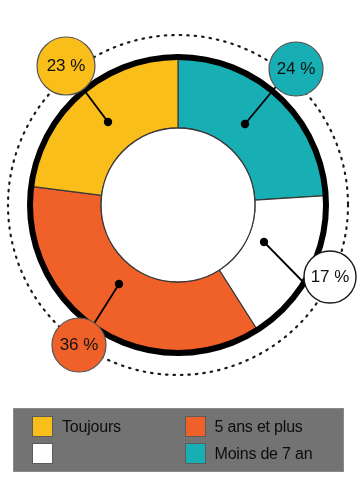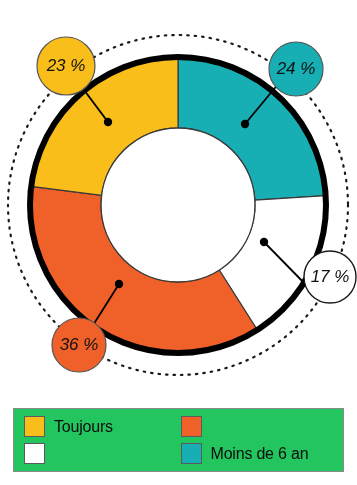--- a/index.html
+++ b/index.html
@@ -13,46 +13,45 @@
     font-family: "Liberation Sans", sans-serif;
     position: relative;
     overflow: hidden;
   }
   #chart-area {
     position: absolute;
     left: 0;
     top: 0;
     width: 357px;
     height: 400px;
-    font-style: italic;
   }
   #chart-svg {
     display: block;
   }
   .bubble-text {
     font-family: "Liberation Sans", sans-serif;
     font-size: 17px;
     fill: #111111;
     text-anchor: middle;
     dominant-baseline: middle;
   }
   #legend-box {
     position: absolute;
     left: 13px;
     top: 408px;
     width: 331px;
     height: 64px;
     border: 1.5px solid #8a8a8a;
-    background: #22c55e;
+    background: #737373;
     box-sizing: border-box;
     display: grid;
     grid-template-columns: 1fr 1fr;
     grid-template-rows: 1fr 1fr;
     align-items: center;
-    padding: 4px 6px 4px 10px;
+    padding: 4px 6px 4px 18px;
     box-sizing: border-box;
   }
   .legend-item {
     display: flex;
     align-items: center;
     gap: 9px;
   }
   .legend-swatch {
     width: 21px;
     height: 21px;
@@ -123,21 +122,22 @@
   </svg>
 </div>
 
 <div id="legend-box">
   <div class="legend-item">
     <span class="legend-swatch" style="background: rgb(249, 190, 26);"></span>
     <span class="legend-label">Toujours</span>
   </div>
   <div class="legend-item">
     <span class="legend-swatch" style="background: rgb(240, 97, 42);"></span>
+    <span class="legend-label">5 ans et plus</span>
   </div>
   <div class="legend-item">
     <span class="legend-swatch" style="background: rgb(255, 255, 255);"></span>
   </div>
   <div class="legend-item">
     <span class="legend-swatch" style="background: rgb(23, 174, 180);"></span>
-    <span class="legend-label">Moins de 6 an</span>
+    <span class="legend-label">Moins de 7 an</span>
   </div>
 </div>
 
 </body></html>

